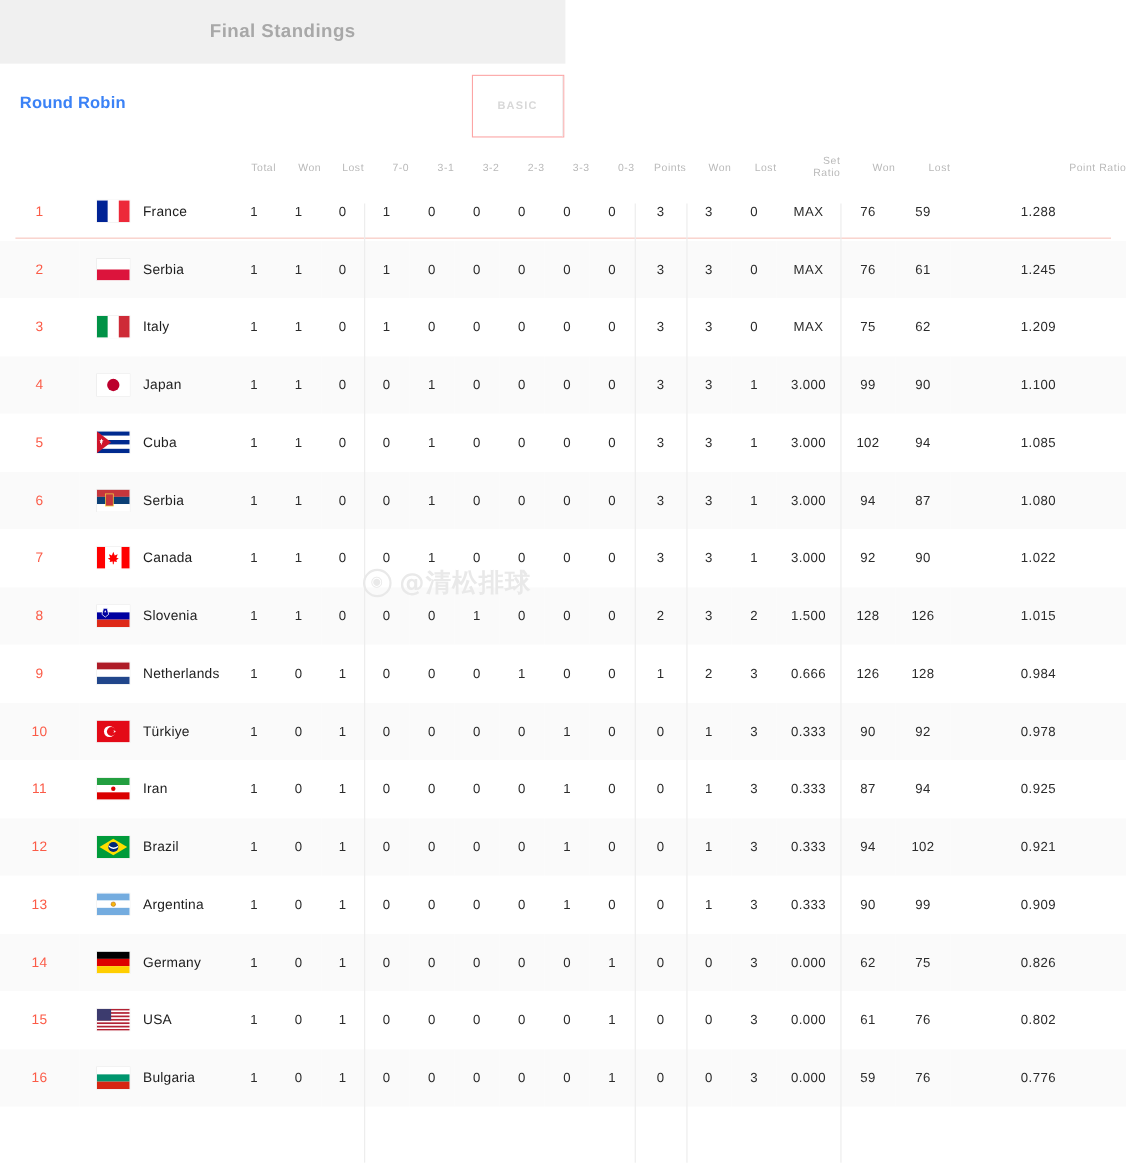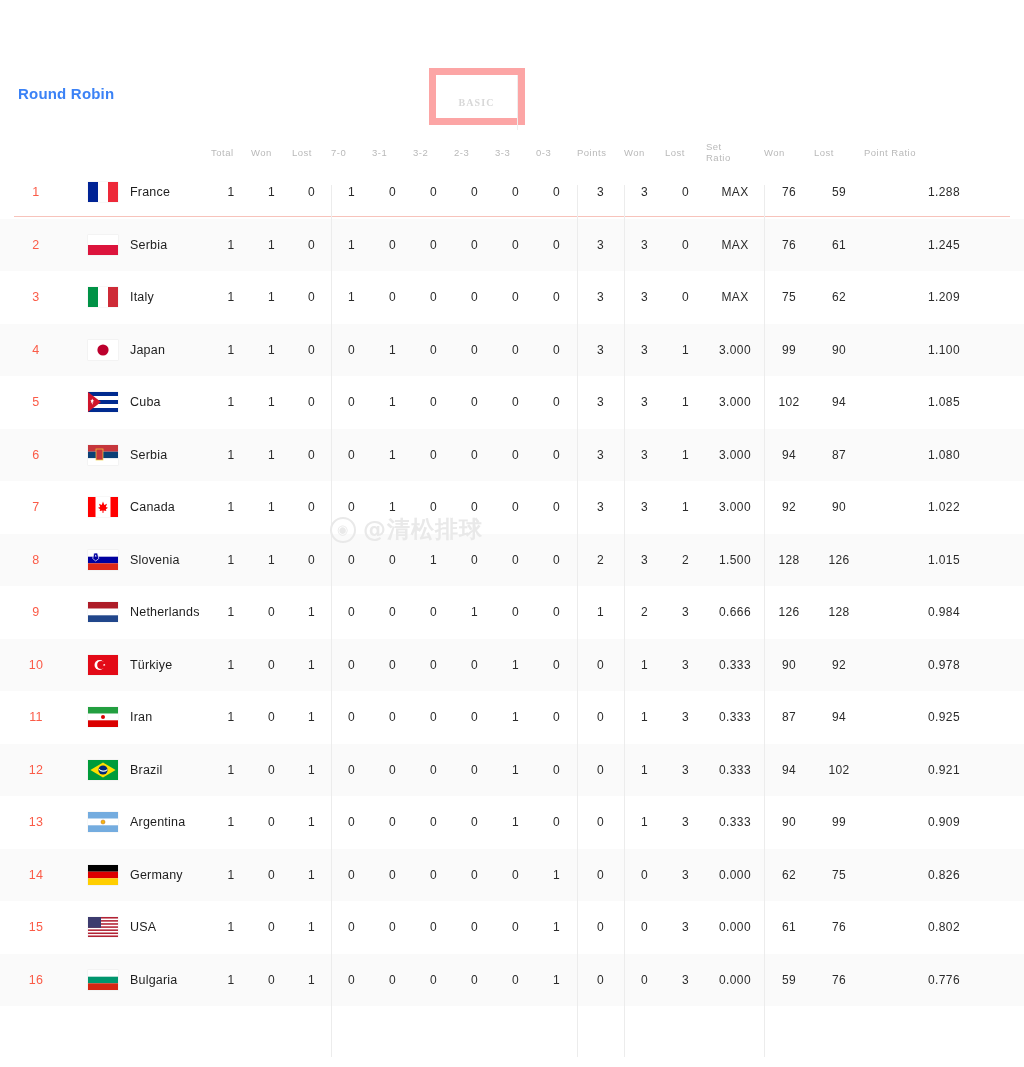--- a/index.html
+++ b/index.html
@@ -24,21 +24,21 @@
 
   
   .subbar { position: relative; height: 77px; width: 1024px; background:#fff; }
   .round-robin {
     position: absolute; left: 18px; top: 27px;
     font-size: 15px; font-weight: bold; color: #3b82f6; letter-spacing: .2px;
   }
   .mode-toggle {
     position:absolute; left:429px; top:10px;
     display:flex; height:57px;
-    border:7px solid #fca5a5; background:#fff;font-family:Liberation Serif, serif;
+    border:1px solid #fca5a5; background:#fff;
   }
   .mode-tab {
     position:relative; width:82px; height:55px;
     display:flex; align-items:center; justify-content:center;
     font-size:10px; font-weight:bold; letter-spacing:1.1px;
     cursor:pointer; user-select:none;
   }
   .mode-tab.basic { color:#d8d8d8; border-right:1px solid #eeeeee; }
   .mode-tab.advanced { color:#fb5b47; width:84px; }
   .mode-tab.advanced::after {
@@ -50,21 +50,21 @@
   .tbl { position: relative; width: 1024px; }
   table { border-collapse: collapse; width: 1024px; table-layout: fixed; }
 
   thead .grp th {
     font-size: 12.5px; font-weight: bold; color:#222;
     padding: 14px 0 12px 0; text-align:center; letter-spacing:.2px;
   }
   thead .grp th.rank-h { text-align:left; padding-left:20px; font-size:12.5px; }
   thead .sub th {
     font-size: 9.5px; font-weight: normal; color:#b9b9b9;
-    padding: 6px 0 3px 0; text-align:left; letter-spacing:.5px;
+    padding: 6px 0 3px 0; text-align:right; letter-spacing:.5px;
     line-height: 11px; vertical-align: middle;
   }
   thead .sub th .two { display:block; }
 
   tbody tr { height: 52.5px; }
   tbody tr:nth-child(even) { background: #fafafa; }
   tbody td {
     font-size: 12px; color:#2b2b2b; text-align:center;
     letter-spacing:.3px; border: none;
   }
@@ -103,20 +103,23 @@
     align-items:center; justify-content:center;
     font-size:13px; color:#e9e9e9;
   }
 </style>
 </head>
 <body>
 
 <div id="page">
 
   <div class="phase-tabs">
+    <div class="phase-tab final">
+      <span>Final Standings</span>
+    </div>
   </div>
 
   <div class="subbar">
     <div class="round-robin">Round Robin</div>
     <div class="mode-toggle">
       <div class="mode-tab basic">
         <span>BASIC</span>
       </div>
     </div>
   </div>

